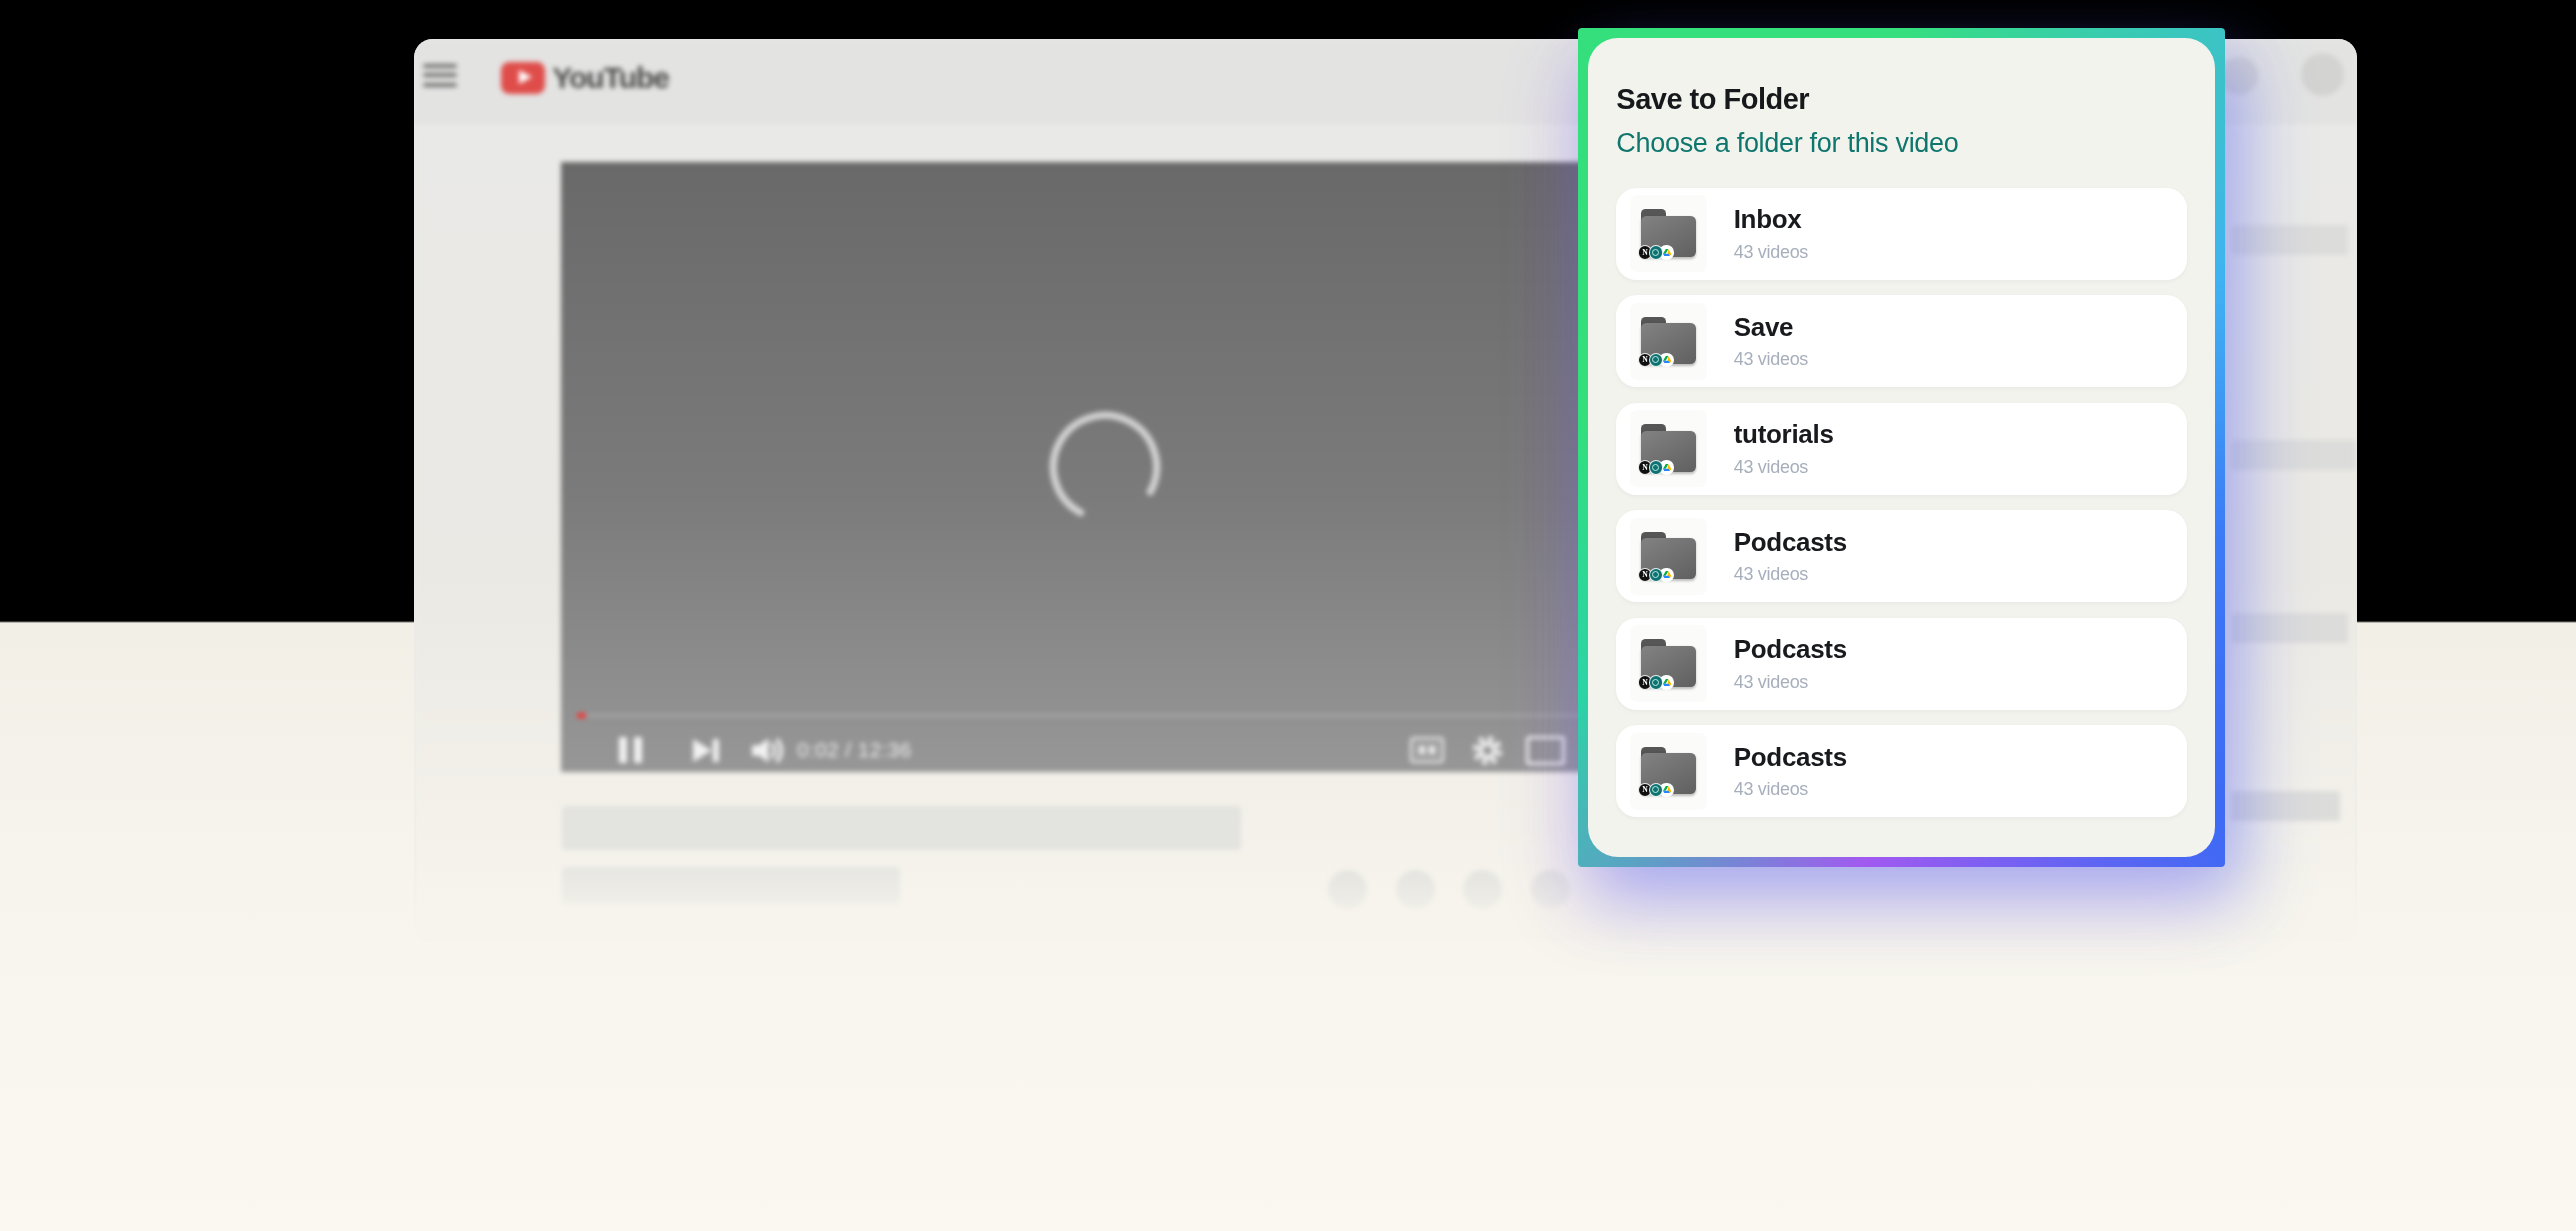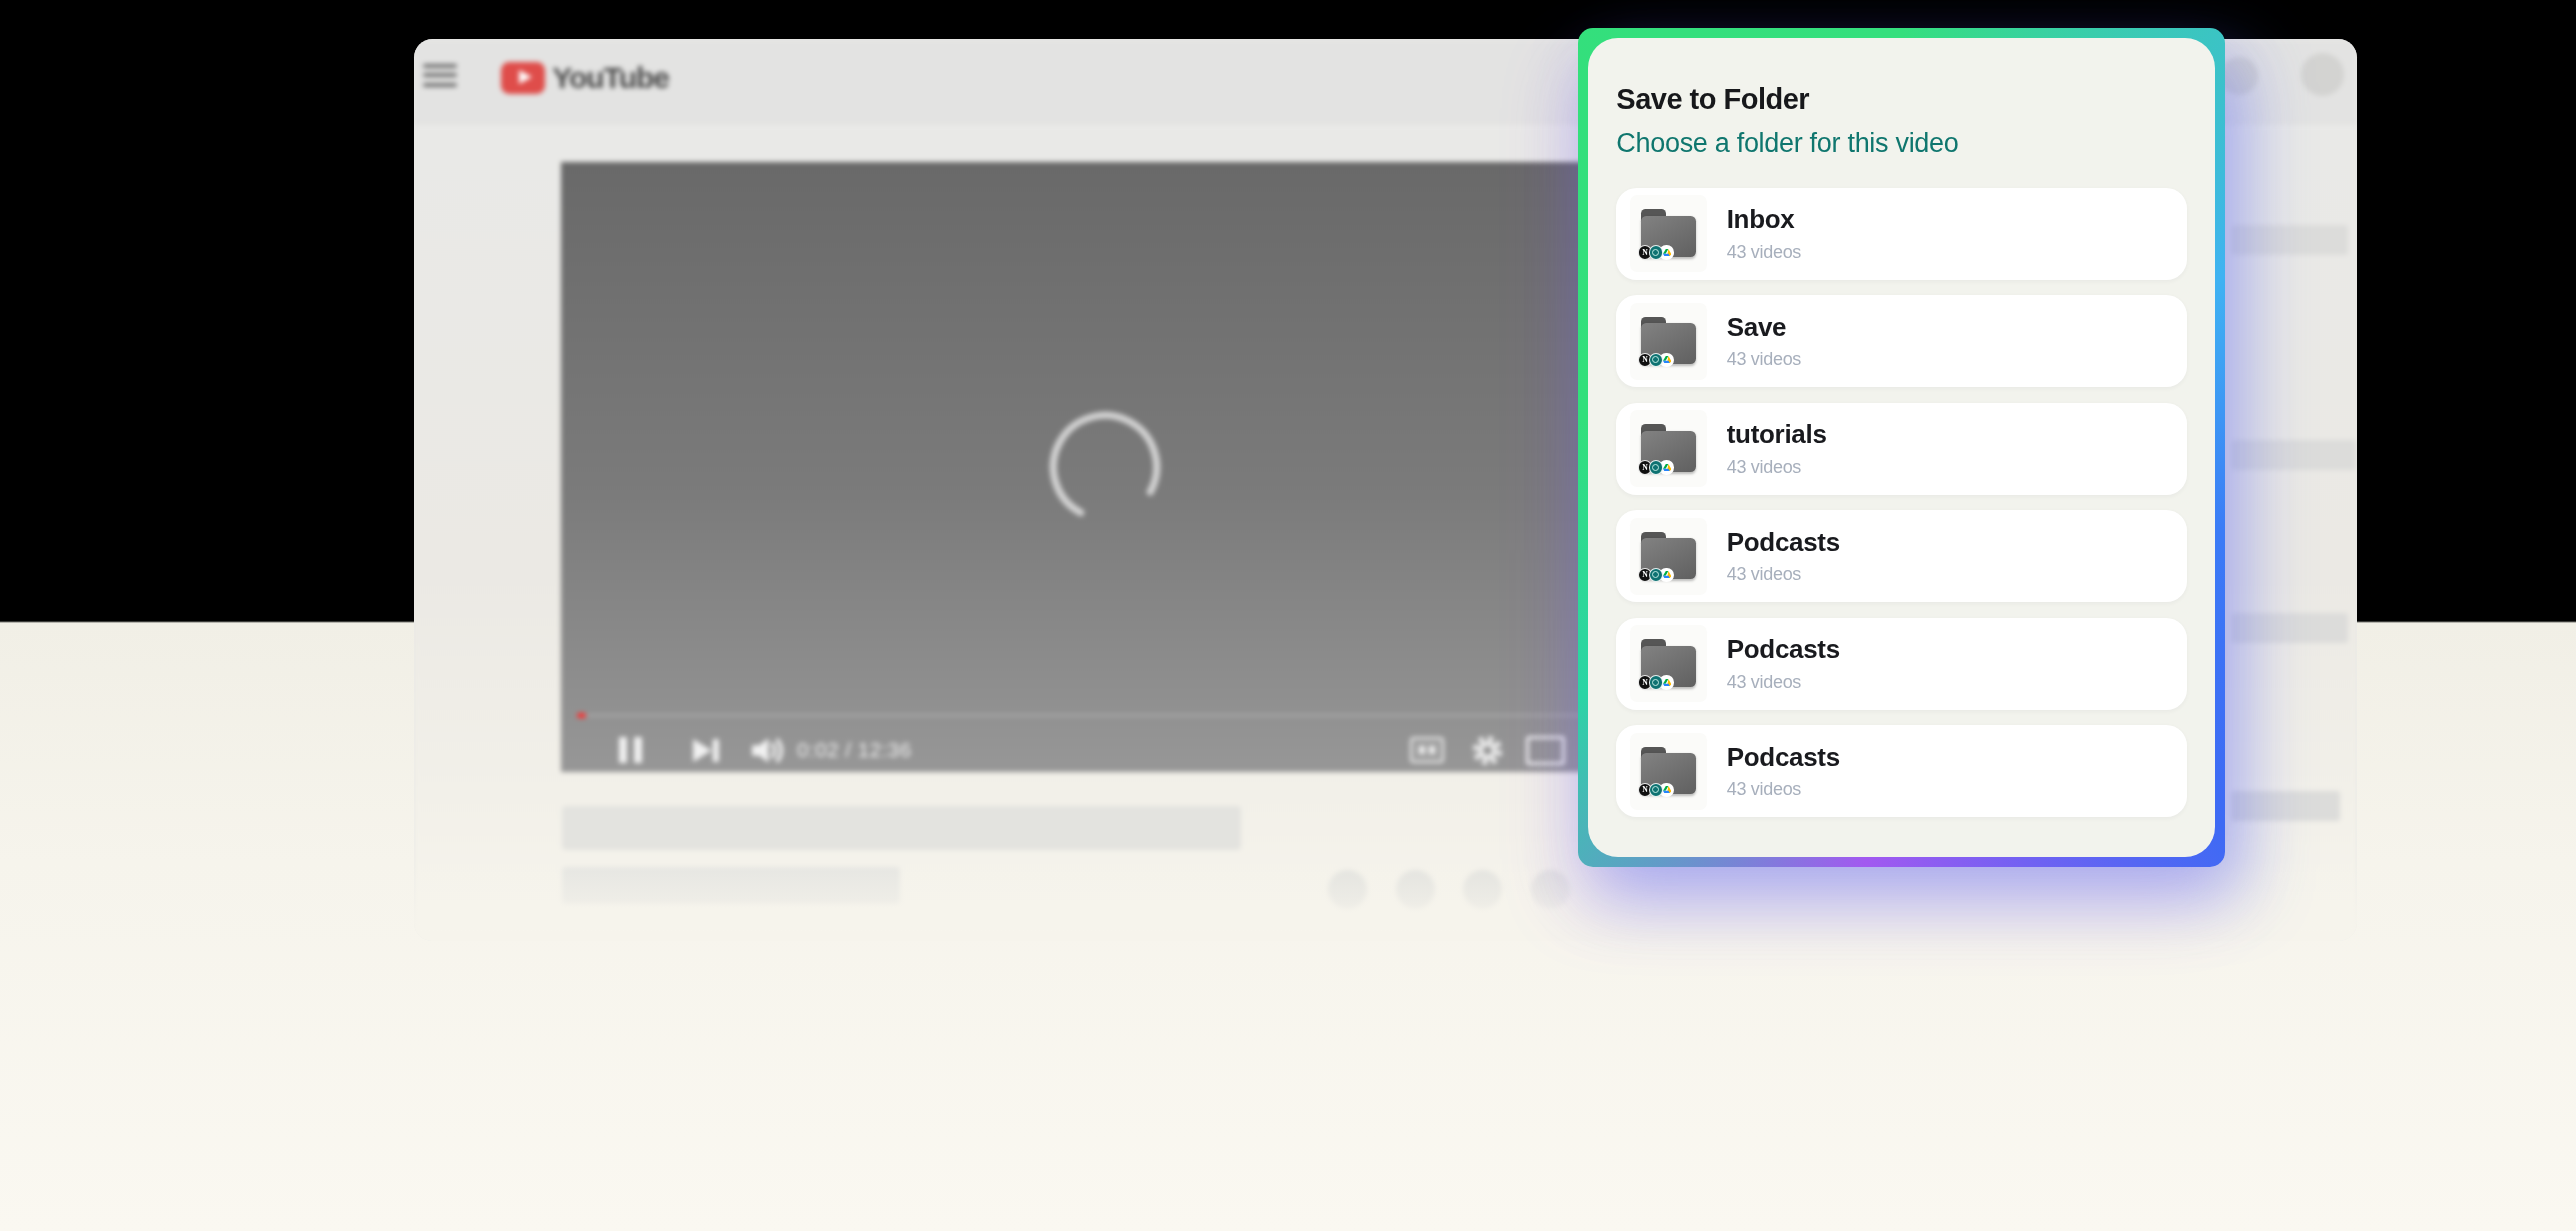--- a/index.html
+++ b/index.html
@@ -80,21 +80,21 @@
   .ph.s1{ top:186px; } .ph.s2{ top:401px; width:125px; } .ph.s3{ top:574px; } .ph.s4{ top:752px; width:109px; }
 
   .win-fade {
     position:absolute; left:0; right:0; bottom:0; height:77px;
     background:linear-gradient(180deg, rgba(246,244,236,0) 0%, #f6f4ec 92%);
   }
 
   
   .popup {
     position:absolute; left:1578px; top:28px; width:647px; height:839px;
-    border-radius:15px; padding:10.3px;
+    border-radius:4px; padding:10.3px;
     background:conic-gradient(from 0deg,
       #35df7d 0deg, #3fb2f2 62deg, #3b7bf6 105deg, #3e6af4 140deg,
       #a259f0 185deg, #2bd4a5 232deg, #32df7b 275deg, #35df7d 360deg);
     box-shadow: 20.6px 28px 67px rgba(74,106,245,.38), -5.2px 36px 72px rgba(150,80,240,.22);
   }
   .popup-body {
     width:100%; height:100%; background:#f2f3ed; border-radius:30px;
     padding:45px 28px 0 28px; overflow:hidden;
   }
   .popup-title { font-size:29px; font-weight:bold; color:#17181b; letter-spacing:-0.5px; }
@@ -115,21 +115,21 @@
     border-radius:5.2px; box-shadow:0 1.5px 2.6px rgba(0,0,0,.25);
   }
   .badges { position:absolute; left:-3.1px; bottom:-3.1px; display:flex; }
   .badge { width:14.4px; height:14.4px; border-radius:50%; border:1px solid rgba(255,255,255,.9);
            display:flex; align-items:center; justify-content:center; }
   .badge + .badge { margin-left:-3.6px; }
   .badge.notion { background:#101010; color:#fff; font-size:7.7px; font-weight:bold; font-family:"Liberation Serif",serif; }
   .badge.teal { background:#0e7272; position:relative; }
   .badge.teal::after { content:""; width:5.2px; height:5.2px; border-radius:50%; border:1px solid #bfeae2; }
   .badge.drive { background:#fff; }
-  .folder-text { margin-left:20px; }
+  .folder-text { margin-left:27px; }
   .folder-name { font-size:26px; font-weight:600; color:#191a1e; letter-spacing:-0.3px; }
   .folder-meta { margin-top:6.7px; font-size:18px; color:#a7afbc; letter-spacing:-0.3px; }
 </style>
 </head>
 <body>
 
 <div class="window">
   <div class="win-content">
 
     <div class="yt-header">

